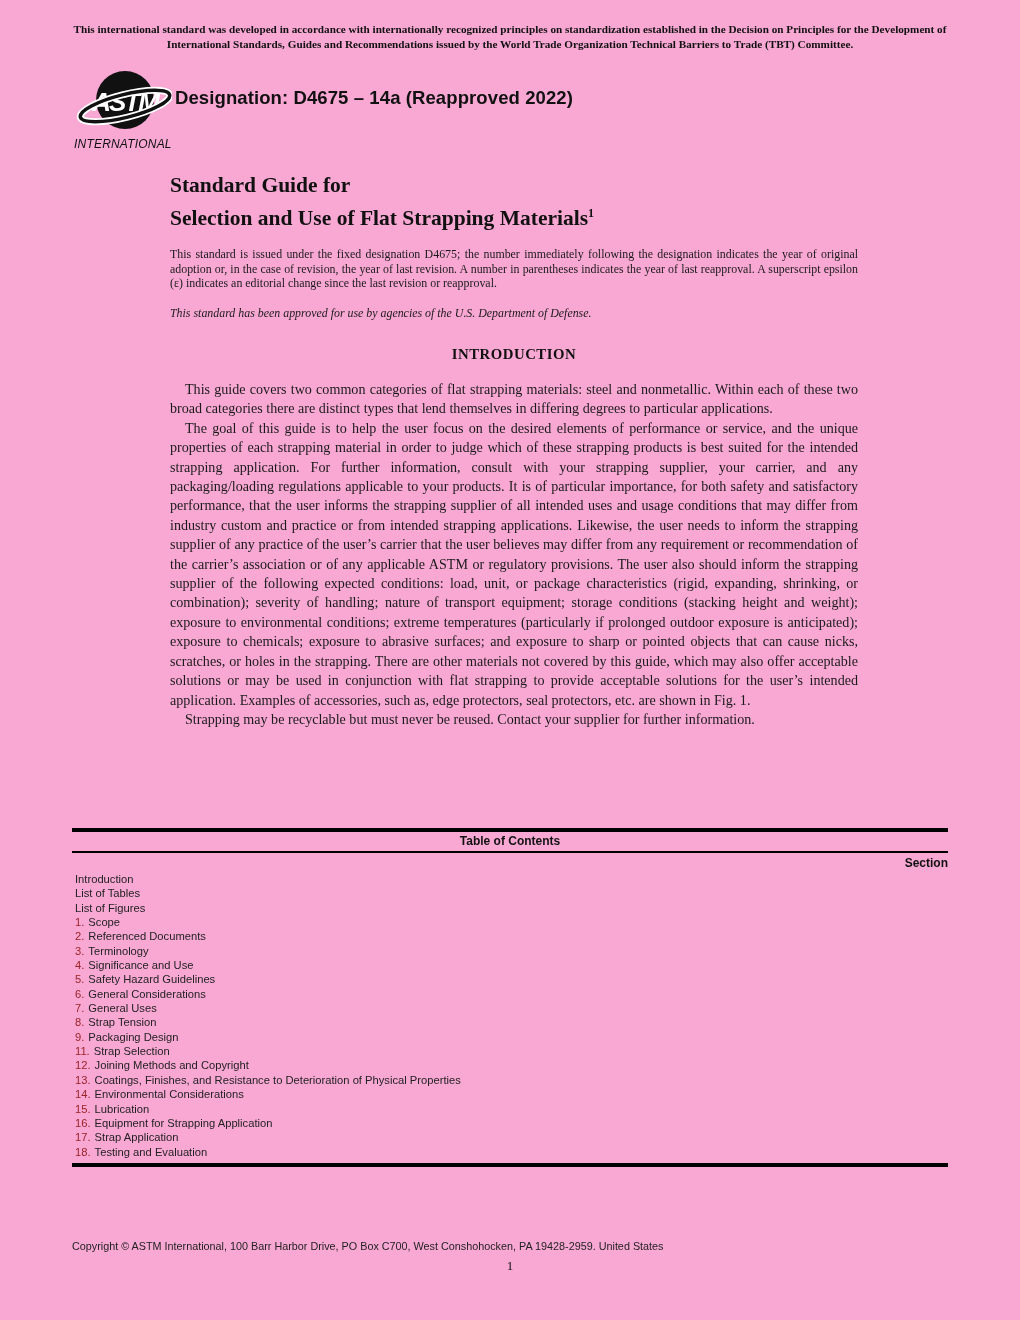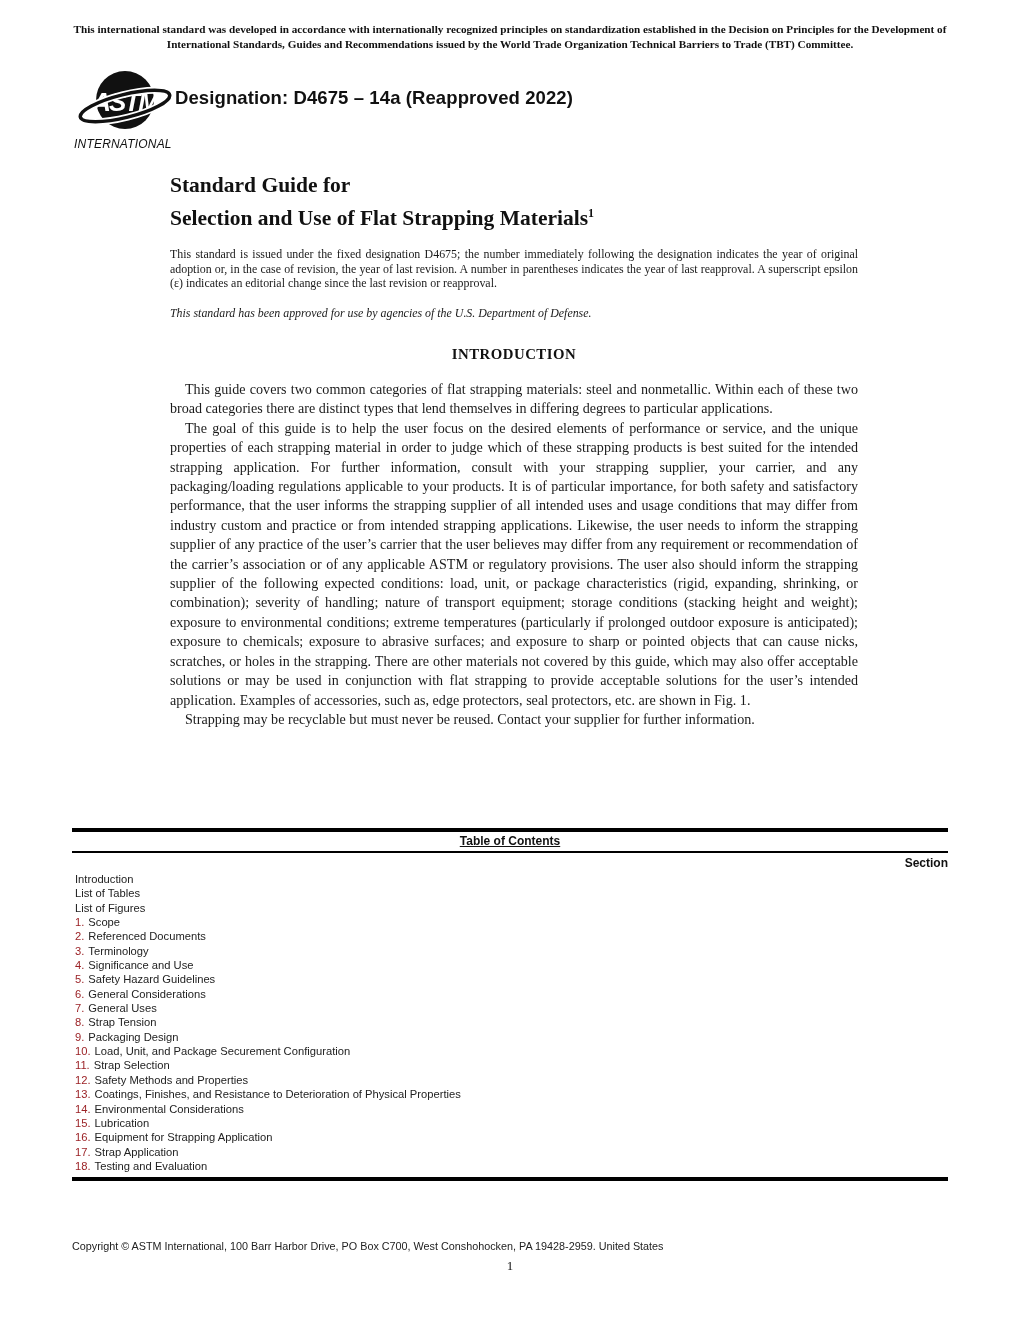--- a/index.html
+++ b/index.html
@@ -1,18 +1,18 @@
 <!DOCTYPE html>
 <html><head>
 <meta charset="utf-8">
 <style>
   html,body { margin:0; padding:0; background:#e8e8e8; }
   .page {
     position:relative; width:1020px; height:1320px; margin:0 auto;
-    background:#ffffff; color:#1a1a1a; overflow:hidden;
+    background:#f9a8d4; color:#1a1a1a; overflow:hidden;
     font-family:"Liberation Serif", serif;
   }
   .disclaimer {
     position:absolute; left:72px; width:876px; top:22px;
     font-size:11.2px; font-weight:bold; line-height:15px; text-align:center;
     color:#111;
   }
   .header-row { position:absolute; left:74px; top:70px; display:flex; align-items:flex-start; }
   .logo-wrap { width:98px; }
   .logo-sub {
@@ -44,21 +44,21 @@
     margin:0 0 17px 0; letter-spacing:0.5px; color:#111;
   }
   .intro p { margin:0; font-size:14.1px; line-height:19.4px; text-align:justify; text-indent:15px; }
   .toc {
     position:absolute; left:72px; width:876px; top:828px;
     font-family:"Liberation Sans", sans-serif;
   }
   .toc-topbar { height:4px; background:#000; }
   .toc-title {
     text-align:center; font-weight:bold; font-size:12px; color:#111;
-    padding:2px 0 3px 0; border-bottom:2px solid #000;text-decoration:underline;
+    padding:2px 0 3px 0; border-bottom:2px solid #000;
   }
   .toc-section-header { text-align:right; font-weight:bold; font-size:12px; color:#111; padding:3px 0 2px 0; }
   .toc-list { padding-left:3px; }
   .toc-row { font-size:11.2px; line-height:14.35px; color:#222; white-space:nowrap; }
   .toc-num { color:#9b2226; }
   .toc-num:not(:empty) { margin-right:4px; }
   .toc-bottombar { height:4px; background:#000; margin-top:4px; }
   .footer-copyright {
     position:absolute; left:72px; top:1240px;
     font-family:"Liberation Sans", sans-serif; font-size:10.8px; color:#222;
@@ -116,23 +116,22 @@
       <div class="toc-row"><span class="toc-num"></span><span>List of Figures</span></div>
       <div class="toc-row"><span class="toc-num">1.</span><span>Scope</span></div>
       <div class="toc-row"><span class="toc-num">2.</span><span>Referenced Documents</span></div>
       <div class="toc-row"><span class="toc-num">3.</span><span>Terminology</span></div>
       <div class="toc-row"><span class="toc-num">4.</span><span>Significance and Use</span></div>
       <div class="toc-row"><span class="toc-num">5.</span><span>Safety Hazard Guidelines</span></div>
       <div class="toc-row"><span class="toc-num">6.</span><span>General Considerations</span></div>
       <div class="toc-row"><span class="toc-num">7.</span><span>General Uses</span></div>
       <div class="toc-row"><span class="toc-num">8.</span><span>Strap Tension</span></div>
       <div class="toc-row"><span class="toc-num">9.</span><span>Packaging Design</span></div>
-      <div class="toc-row"><span class="toc-num">10.</span><span>Load, Unit, and Package Securement Configuration</span></div>
       <div class="toc-row"><span class="toc-num">11.</span><span>Strap Selection</span></div>
-      <div class="toc-row"><span class="toc-num">12.</span><span>Safety Methods and Properties</span></div>
+      <div class="toc-row"><span class="toc-num">12.</span><span>Joining Methods and Copyright</span></div>
       <div class="toc-row"><span class="toc-num">13.</span><span>Coatings, Finishes, and Resistance to Deterioration of Physical Properties</span></div>
       <div class="toc-row"><span class="toc-num">14.</span><span>Environmental Considerations</span></div>
       <div class="toc-row"><span class="toc-num">15.</span><span>Lubrication</span></div>
       <div class="toc-row"><span class="toc-num">16.</span><span>Equipment for Strapping Application</span></div>
       <div class="toc-row"><span class="toc-num">17.</span><span>Strap Application</span></div>
       <div class="toc-row"><span class="toc-num">18.</span><span>Testing and Evaluation</span></div>
     </div>
     <div class="toc-bottombar"></div>
   </div>
 

